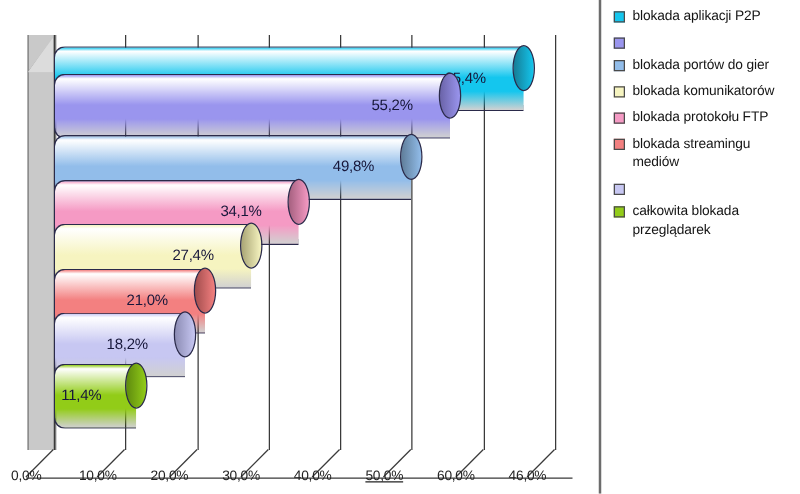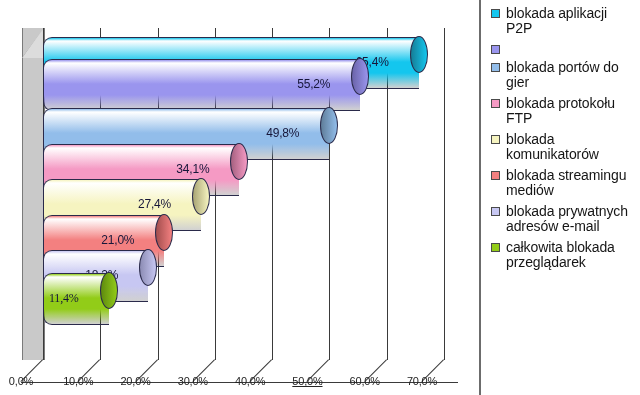--- a/index.html
+++ b/index.html
@@ -59,21 +59,21 @@
     position:absolute;left:479px;top:0;width:161px;height:395px;
     border-left:2px solid #6c6c6c;background:#fff;
     box-sizing:border-box;padding:6px 4px 0 10px;
   }
   .legend-item{display:flex;align-items:flex-start;margin-bottom:6px;}
   .swatch{
     width:9px;height:9px;flex:0 0 9px;margin:3px 6px 0 0;
     border:1px solid #4a4a4a;box-sizing:border-box;
   }
   .legend-text{
-    font-size:14px;color:#151515;line-height:15px;letter-spacing:-.1px;
+    font-size:11px;color:#151515;line-height:15px;letter-spacing:-.1px;
   }
 </style>
 </head>
 <body>
 
 <div id="chart-root">
 
   <div class="plot">
     <div class="backwall"></div>
     <div class="backwall-top"></div>
@@ -127,65 +127,64 @@
         <div class="bar" style="left: 43px; top: 214.5px; width: 120.3px;">
           <div class="body" style="background: linear-gradient(rgb(243, 128, 128) 0%, rgb(255, 255, 255) 6%, rgb(243, 128, 128) 48%, rgb(243, 128, 128) 70%, rgba(0, 0, 0, 0.18) 100%);"></div>
           <div class="cap" style="left: 112.3px; background: linear-gradient(to right, rgb(162, 77, 77), rgb(243, 128, 128));"></div>
           <div class="lbl" style="left: 58.3px;">21,0%</div>
         </div>
         <div class="bar" style="left: 43px; top: 250px; width: 104.26px;">
           <div class="body" style="background: linear-gradient(rgb(199, 199, 242) 0%, rgb(255, 255, 255) 6%, rgb(199, 199, 242) 48%, rgb(199, 199, 242) 70%, rgba(0, 0, 0, 0.18) 100%);"></div>
           <div class="cap" style="left: 96.26px; background: linear-gradient(to right, rgb(140, 140, 180), rgb(199, 199, 242));"></div>
           <div class="lbl" style="left: 42.26px;">18,2%</div>
         </div>
-        <div class="bar" style="left: 43px; top: 273px; width: 65.3057px; font-family: Liberation Serif, serif;">
+        <div class="bar" style="left: 43px; top: 291px; width: 65.3057px;">
           <div class="body" style="background: linear-gradient(rgb(146, 204, 24) 0%, rgb(255, 255, 255) 6%, rgb(146, 204, 24) 48%, rgb(146, 204, 24) 70%, rgba(0, 0, 0, 0.18) 100%);"></div>
           <div class="cap" style="left: 57.3057px; background: linear-gradient(to right, rgb(94, 138, 14), rgb(146, 204, 24));"></div>
           <div class="lbl" style="left: 6px;">11,4%</div>
         </div>
       </div>
     <div id="ticks">
         <div class="tick-label" style="left: -6px;">0,0%</div>
         <div class="tick-label" style="left: 51.2857px;">10,0%</div>
         <div class="tick-label" style="left: 108.571px;">20,0%</div>
         <div class="tick-label" style="left: 165.857px;">30,0%</div>
         <div class="tick-label" style="left: 223.143px;">40,0%</div>
         <div class="tick-label" style="left: 280.429px; text-decoration: underline;">50,0%</div>
         <div class="tick-label" style="left: 337.714px;">60,0%</div>
-        <div class="tick-label" style="left: 395px;">70,0%</div>
+        <div class="tick-label" style="left: 395px;">46,0%</div>
       </div>
   </div>
 
   <div class="legend" id="legend">
       <div class="legend-item">
         <span class="swatch" style="background: rgb(20, 198, 238);"></span>
         <span class="legend-text">blokada aplikacji P2P</span>
       </div>
       <div class="legend-item">
         <span class="swatch" style="background: rgb(154, 149, 238);"></span>
       </div>
       <div class="legend-item">
         <span class="swatch" style="background: rgb(146, 189, 234);"></span>
         <span class="legend-text">blokada portów do gier</span>
       </div>
       <div class="legend-item">
+        <span class="swatch" style="background: rgb(246, 244, 192);"></span>
+        <span class="legend-text">blokada komunikatorów</span>
+      </div>
+      <div class="legend-item">
         <span class="swatch" style="background: rgb(245, 154, 196);"></span>
         <span class="legend-text">blokada protokołu FTP</span>
-      </div>
-      <div class="legend-item">
-        <span class="swatch" style="background: rgb(246, 244, 192);"></span>
-        <span class="legend-text">blokada komunikatorów</span>
       </div>
       <div class="legend-item">
         <span class="swatch" style="background: rgb(243, 128, 128);"></span>
         <span class="legend-text">blokada streamingu mediów</span>
       </div>
       <div class="legend-item">
         <span class="swatch" style="background: rgb(199, 199, 242);"></span>
-        <span class="legend-text">blokada prywatnych adresów e-mail</span>
       </div>
       <div class="legend-item">
         <span class="swatch" style="background: rgb(146, 204, 24);"></span>
         <span class="legend-text">całkowita blokada przeglądarek</span>
       </div>
     </div>
 
 </div>
 
 </body></html>

